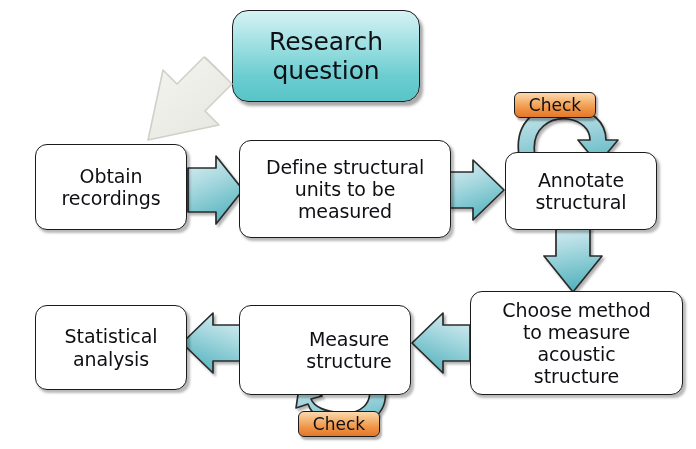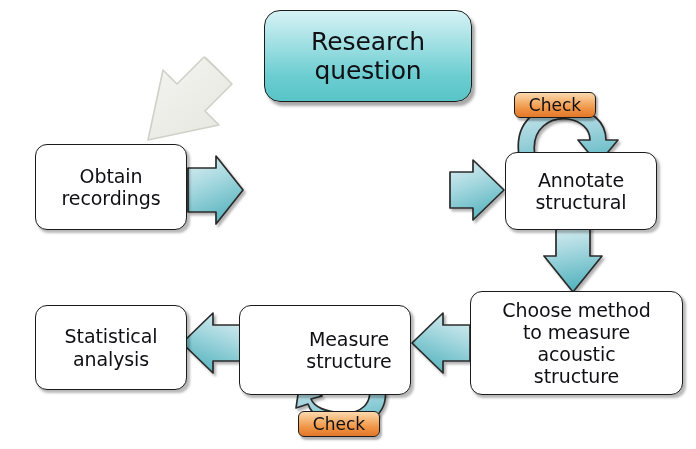--- a/index.html
+++ b/index.html
@@ -153,30 +153,35 @@
                L 296 408 L 300 381 L 322 396 L 311 399
                C 314 407, 326 412, 342 413
                C 359 414, 375 405, 368 382 Z" fill="url(#gradLoop)" stroke="#2b2b2b" stroke-width="1.7" stroke-linejoin="round"></path>
     </g>
 
     <g filter="url(#softShadow)">
       <path d="M 240 325 L 213 325 L 213 313 L 182 343 L 213 373 L 213 361 L 240 361 Z" fill="url(#gradLeft)" stroke="#2b2b2b" stroke-width="1.7" stroke-linejoin="round"></path>
     </g>
   </svg>
 
-  <div class="node" id="research-question" style="left:232px; top:10px; width:208px; height:92px;margin-left:32px;">
+  <div class="node" id="research-question" style="left:232px; top:10px; width:188px; height:92px;">
     <span class="label">Research
 question</span>
   </div>
 
   <div class="node" id="obtain-recordings" style="left:35px; top:144px; width:152px; height:86px; font-size:19px; z-index:3;">
     <span class="label">Obtain
 recordings</span>
   </div>
 
+  <div class="node" id="define-units" style="left:239px; top:140px; width:212px; height:98px; font-size:19px; z-index:3;">
+    <span class="label">Define structural
+units to be
+measured</span>
+  </div>
 
   <div class="node" id="annotate-recordings" style="left:505px; top:152px; width:152px; height:78px; font-size:19px; z-index:5;">
     <span class="label">Annotate
 structural</span>
   </div>
 
   <div class="node" id="choose-method" style="left:470px; top:291px; width:213px; height:104px; font-size:19px; z-index:3;">
     <span class="label">Choose method
 to measure
 acoustic

